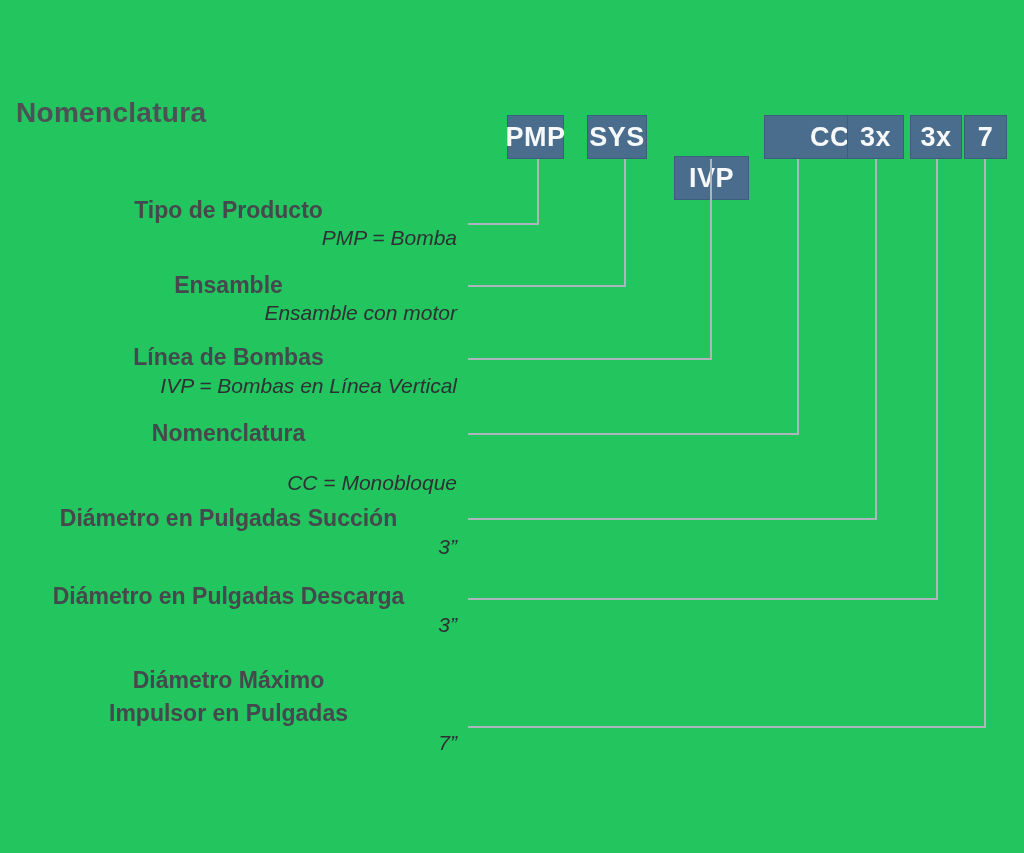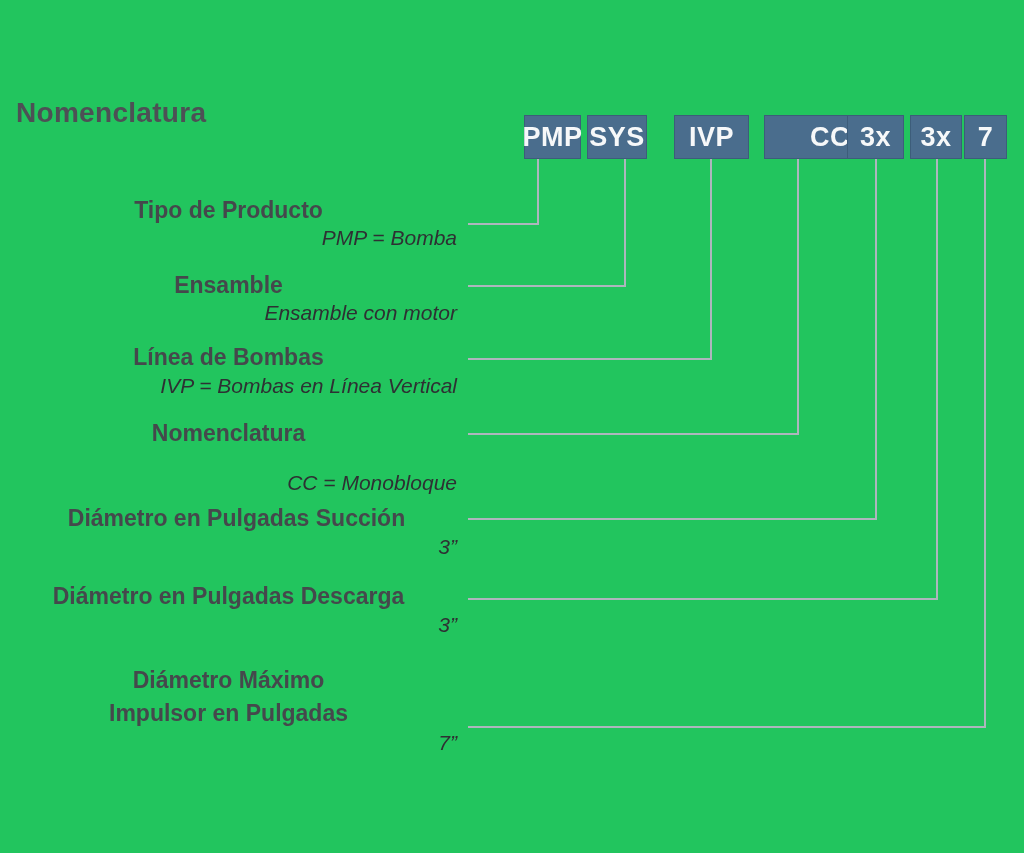--- a/index.html
+++ b/index.html
@@ -69,23 +69,23 @@
     white-space: nowrap;
   }
 </style>
 </head>
 <body>
 
 <div class="stage">
 
   <div class="page-title">Nomenclatura</div>
 
-  <div class="seg" style="left:524px;width:57px;">PMP</div>
+  <div class="seg" style="left:507px;width:57px;">PMP</div>
   <div class="seg" style="left:587px;width:60px;">SYS</div>
-  <div class="seg" style="left:674px;width:75px;">IVP</div>
+  <div class="seg" style="left:674px;width:75px;margin-top:41px;">IVP</div>
   <div class="seg" style="left:764px;width:88px;padding-left:44px;">CC</div>
   <div class="seg" style="left:847px;width:57px;">3x</div>
   <div class="seg" style="left:910px;width:52px;">3x</div>
   <div class="seg" style="left:964px;width:43px;">7</div>
 
   <div class="vline" style="left:537px;top:159px;height:66px;"></div>
   <div class="vline" style="left:624px;top:159px;height:128px;"></div>
   <div class="vline" style="left:710px;top:159px;height:201px;"></div>
   <div class="vline" style="left:797px;top:159px;height:276px;"></div>
   <div class="vline" style="left:875px;top:159px;height:361px;"></div>
@@ -105,21 +105,21 @@
 
   <div class="row-label" style="top:271px;">Ensamble</div>
   <div class="row-sub" style="top:300px;">Ensamble con motor</div>
 
   <div class="row-label" style="top:343px;">Línea de Bombas</div>
   <div class="row-sub" style="top:373px;">IVP = Bombas en Línea Vertical</div>
 
   <div class="row-label" style="top:419px;">Nomenclatura</div>
   <div class="row-sub" style="top:470px;">CC = Monobloque</div>
 
-  <div class="row-label" style="top:504px;padding-left:8px;">Diámetro en Pulgadas Succión</div>
+  <div class="row-label" style="top:504px;">Diámetro en Pulgadas Succión</div>
   <div class="row-sub" style="top:534px;">3”</div>
 
   <div class="row-label" style="top:582px;">Diámetro en Pulgadas Descarga</div>
   <div class="row-sub" style="top:612px;">3”</div>
 
   <div class="row-label" style="top:666px;">Diámetro Máximo</div>
   <div class="row-label" style="top:699px;">Impulsor en Pulgadas</div>
   <div class="row-sub" style="top:730px;">7”</div>
 
 </div>

